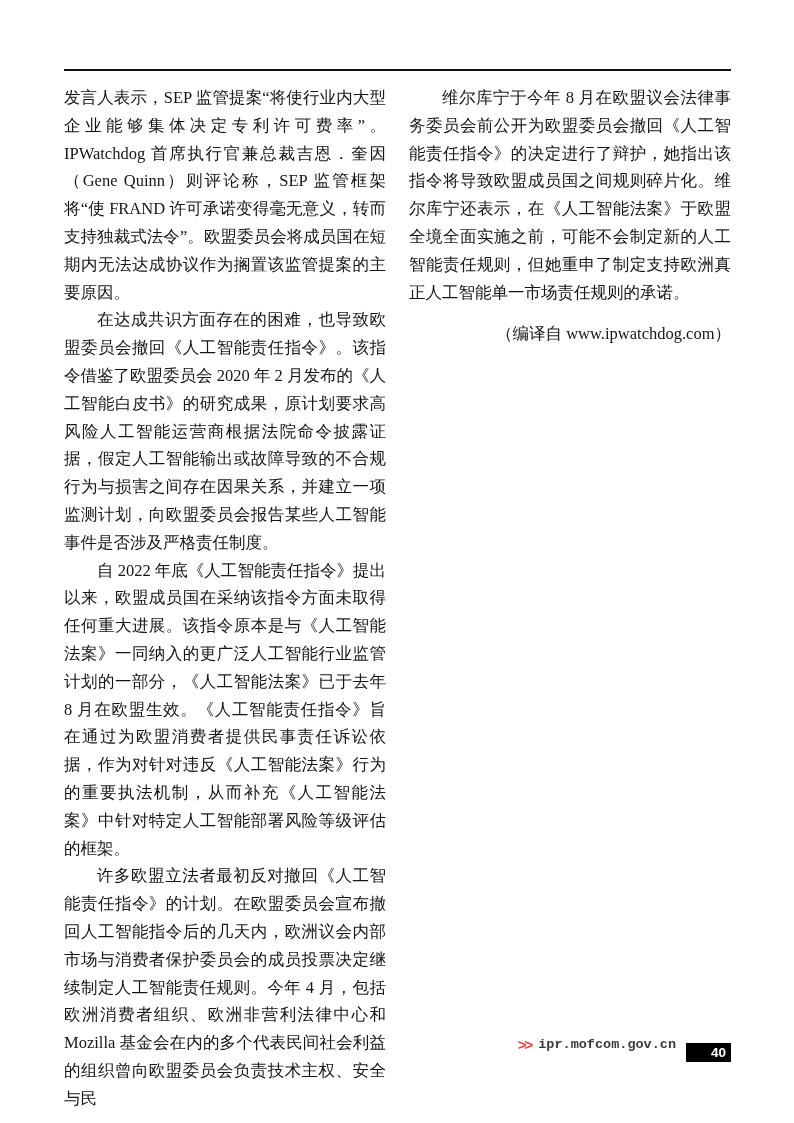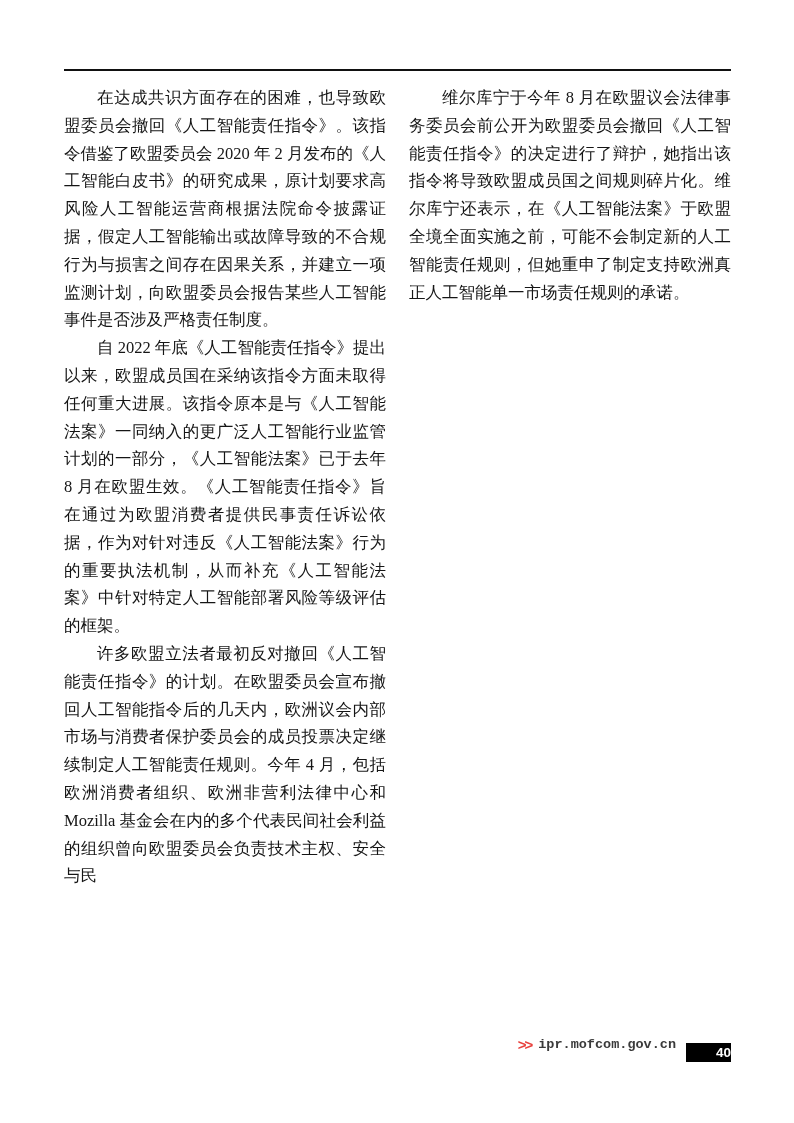--- a/index.html
+++ b/index.html
@@ -84,40 +84,43 @@
     background: #000000;
     color: #ffffff;
     font-weight: bold;
     font-size: 13.5px;
     width: 45px;
     height: 19px;
     box-sizing: border-box;
     display: inline-flex;
     align-items: center;
     justify-content: flex-end;
+    padding-right: 5px;
     margin-top: 17px;
   }
 </style>
 </head>
 <body>
 
 <div class="page">
 
   <div class="top-rule"></div>
 
   <div class="columns">
 
     <div class="col">
+      <p class="cont">发言人表示，SEP 监管提案“将使行业内大型企业能够集体决定专利许可费率”。IPWatchdog 首席执行官兼总裁吉恩．奎因（Gene Quinn）则评论称，SEP 监管框架将“使 FRAND 许可承诺变得毫无意义，转而支持独裁式法令”。欧盟委员会将成员国在短期内无法达成协议作为搁置该监管提案的主要原因。</p>
       <p class="ind">在达成共识方面存在的困难，也导致欧盟委员会撤回《人工智能责任指令》。该指令借鉴了欧盟委员会 2020 年 2 月发布的《人工智能白皮书》的研究成果，原计划要求高风险人工智能运营商根据法院命令披露证据，假定人工智能输出或故障导致的不合规行为与损害之间存在因果关系，并建立一项监测计划，向欧盟委员会报告某些人工智能事件是否涉及严格责任制度。</p>
       <p class="ind">自 2022 年底《人工智能责任指令》提出以来，欧盟成员国在采纳该指令方面未取得任何重大进展。该指令原本是与《人工智能法案》一同纳入的更广泛人工智能行业监管计划的一部分，《人工智能法案》已于去年 8 月在欧盟生效。《人工智能责任指令》旨在通过为欧盟消费者提供民事责任诉讼依据，作为对针对违反《人工智能法案》行为的重要执法机制，从而补充《人工智能法案》中针对特定人工智能部署风险等级评估的框架。</p>
       <p class="ind">许多欧盟立法者最初反对撤回《人工智能责任指令》的计划。在欧盟委员会宣布撤回人工智能指令后的几天内，欧洲议会内部市场与消费者保护委员会的成员投票决定继续制定人工智能责任规则。今年 4 月，包括欧洲消费者组织、欧洲非营利法律中心和 Mozilla 基金会在内的多个代表民间社会利益的组织曾向欧盟委员会负责技术主权、安全与民</p>
     </div>
 
     <div class="col">
       <p class="ind">维尔库宁于今年 8 月在欧盟议会法律事务委员会前公开为欧盟委员会撤回《人工智能责任指令》的决定进行了辩护，她指出该指令将导致欧盟成员国之间规则碎片化。维尔库宁还表示，在《人工智能法案》于欧盟全境全面实施之前，可能不会制定新的人工智能责任规则，但她重申了制定支持欧洲真正人工智能单一市场责任规则的承诺。</p>
+      <p class="attribution">（编译自 www.ipwatchdog.com）</p>
     </div>
 
   </div>
 
   <div class="footer">
     <span class="chev">&gt;&gt;</span>
     <span class="site">ipr.mofcom.gov.cn</span>
     <span class="pagebox">40</span>
   </div>
 

